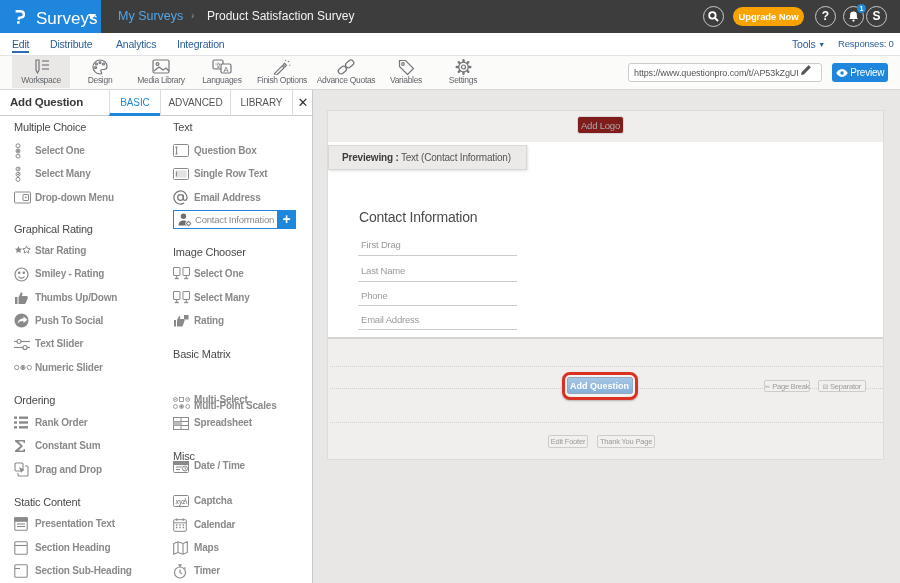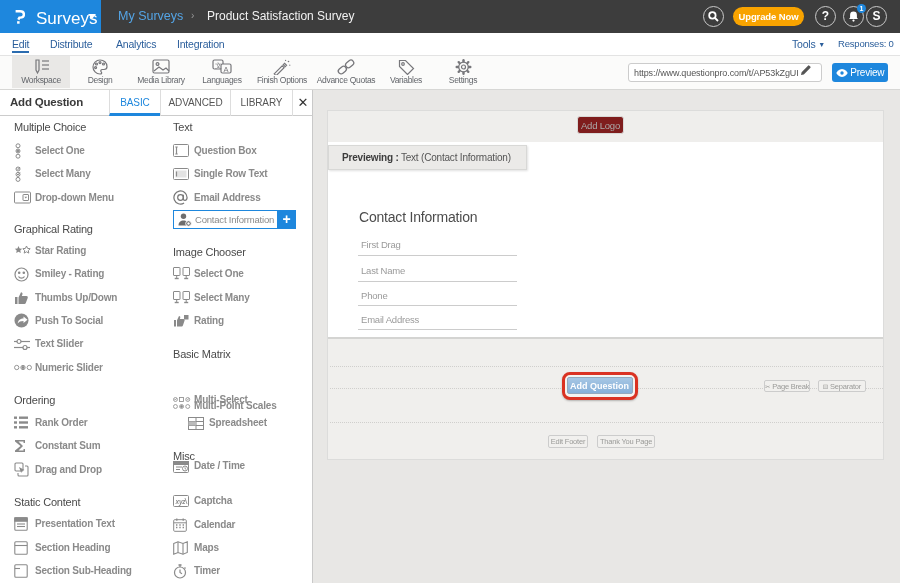--- a/index.html
+++ b/index.html
@@ -311,21 +311,21 @@
             <circle cx="10.5" cy="5" r="1.2" fill="#8a8a8a"></circle>
             <circle cx="18" cy="5" r="2.4"></circle>
           </svg></span><span class="tx">Multi-Point Scales</span></div>
   <div class="it" style="left:173px; top:301.5px; height:16px; line-height:16px;"><span style="display:inline-block;width:21px"><svg width="18" height="9" viewBox="0 0 22 10" fill="none" stroke="#8a8a8a">
             <circle cx="3" cy="5" r="2.4"></circle>
             <path d="M1.8 4.6 l1 1 1.6-2"></path>
             <rect x="8" y="2.6" width="4.8" height="4.8"></rect>
             <circle cx="18" cy="5" r="2.4"></circle>
             <path d="M16.8 4.6 l1 1 1.6-2"></path>
           </svg></span><span class="tx">Multi-Select</span></div>
-  <div class="it" style="left:188px; top:325px; height:16px; line-height:16px;"><span style="display:inline-block;width:21px"><svg width="16" height="13" viewBox="0 0 16 13" fill="none" stroke="#8a8a8a">
+  <div class="it" style="left:173px; top:325px; height:16px; line-height:16px;"><span style="display:inline-block;width:21px"><svg width="16" height="13" viewBox="0 0 16 13" fill="none" stroke="#8a8a8a">
             <rect x="0.5" y="0.5" width="15" height="12"></rect>
             <line x1="0.5" y1="4.5" x2="15.5" y2="4.5"></line>
             <line x1="0.5" y1="8.5" x2="15.5" y2="8.5"></line>
             <line x1="8" y1="0.5" x2="8" y2="12.5"></line>
             <rect x="0.5" y="4.5" width="7.5" height="4" fill="#bbb" stroke="none"></rect>
           </svg></span><span class="tx">Spreadsheet</span></div>
   <div class="lph" style="left:173px; top:360px">Misc</div>
   <div class="it" style="left:173px; top:368px; height:16px; line-height:16px;"><span style="display:inline-block;width:21px"><svg width="16" height="13" viewBox="0 0 16 13" fill="none" stroke="#8a8a8a">
             <rect x="0.5" y="1.5" width="15" height="11" rx="1"></rect>
             <rect x="0.5" y="1.5" width="15" height="3" fill="#8a8a8a"></rect>

